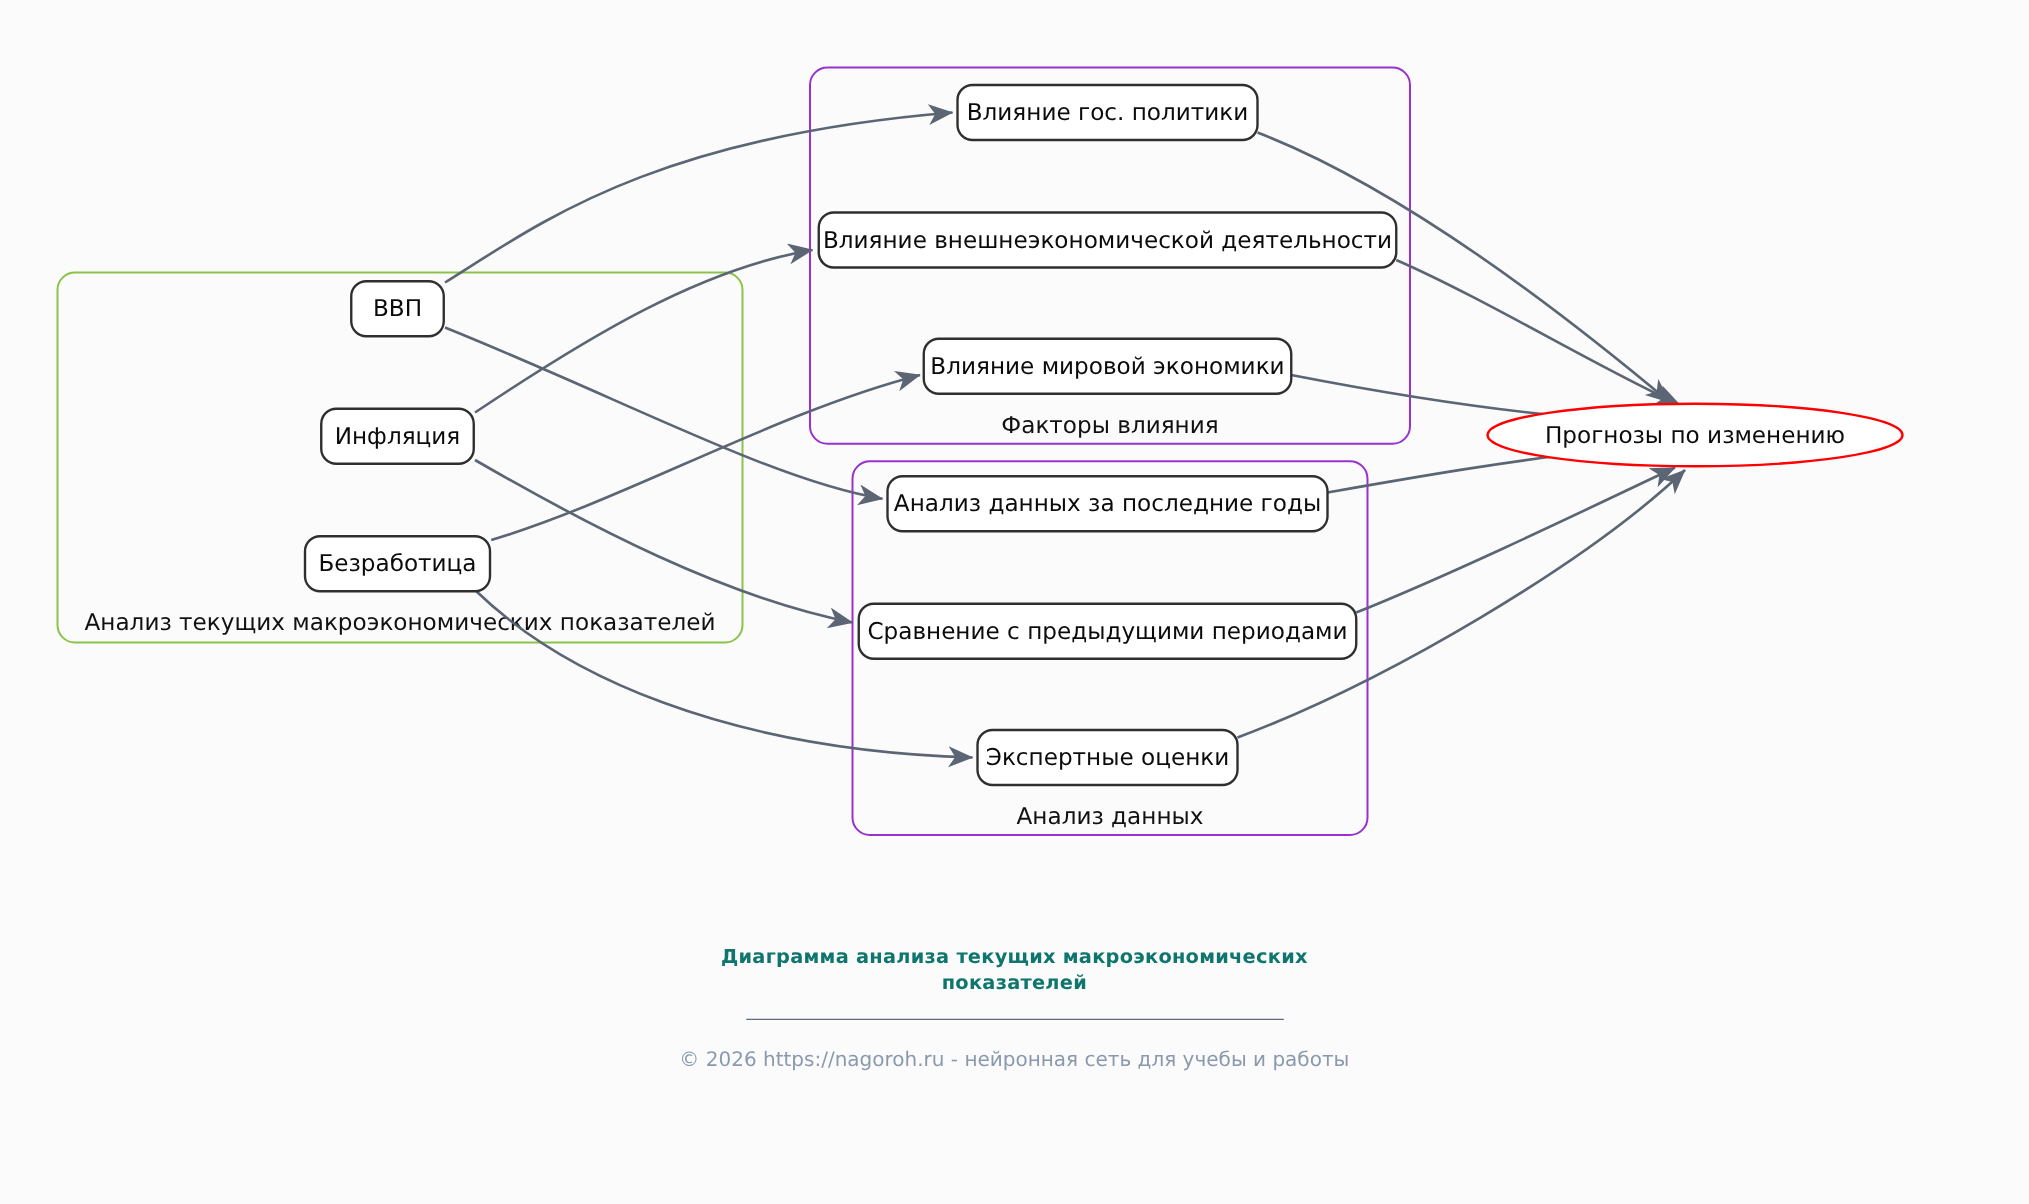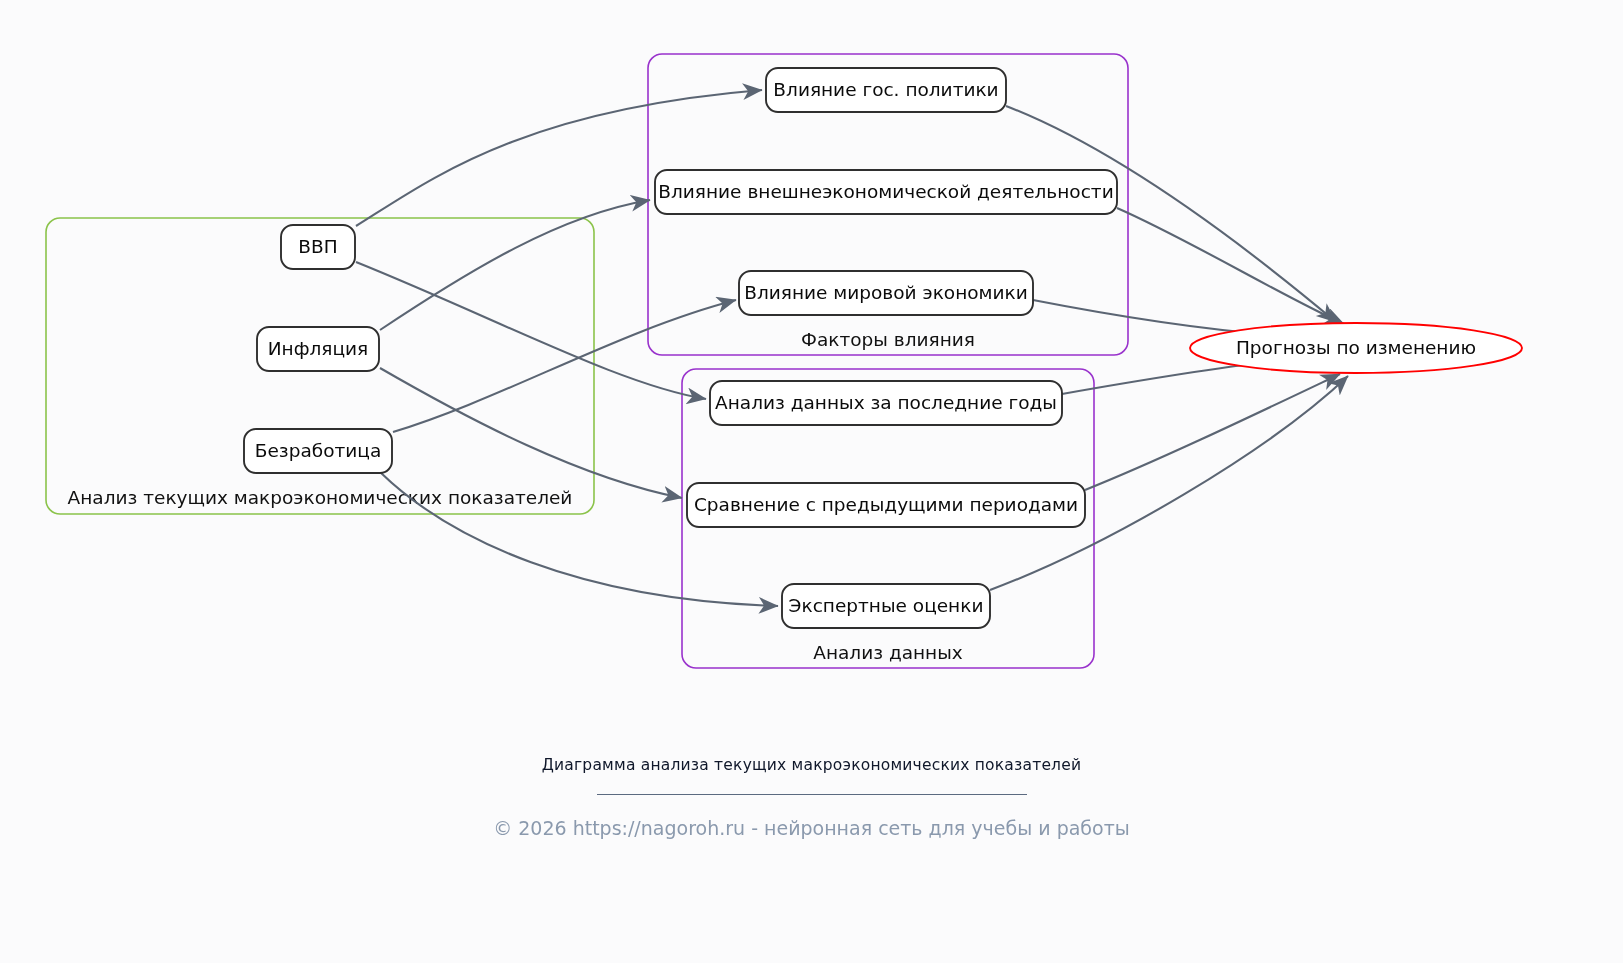--- a/index.html
+++ b/index.html
@@ -20,30 +20,30 @@
   .node-label{font-size:18.5px;fill:#0b0b0b;text-anchor:middle;dominant-baseline:middle;}
 
   .node-ellipse{fill:#ffffff;stroke:#ff0000;stroke-width:1.9;}
 
   .edge{fill:none;stroke:#5b6573;stroke-width:2.1;}
 
   .footer-wrap{
     position:absolute;left:0;right:0;top:755px;text-align:center;
   }
   .footer-title{
-    font-size:15.5px;font-weight:normal;color:#0f172a;
+    font-size:15.5px;font-weight:bold;color:#0f766e;
     line-height:1.35;letter-spacing:.2px;
     width:560px;margin:0 auto;
   }
   .footer-rule{
     width:430px;height:0;border-top:1.6px solid #5b6a80;
     margin:18px auto 0 auto;
   }
   .footer-copy{
-    margin-top:22px;font-size:19px;color:#8a99ad;
+    margin-top:22px;font-size:16px;color:#8a99ad;
   }
 </style>
 </head>
 <body>
 
 <div id="stage">
 
   <svg id="graph" viewBox="0 0 1623 963">
     <defs>
       <marker id="arrow" markerWidth="12" markerHeight="12" refX="9.2" refY="4" orient="auto" markerUnits="strokeWidth">

